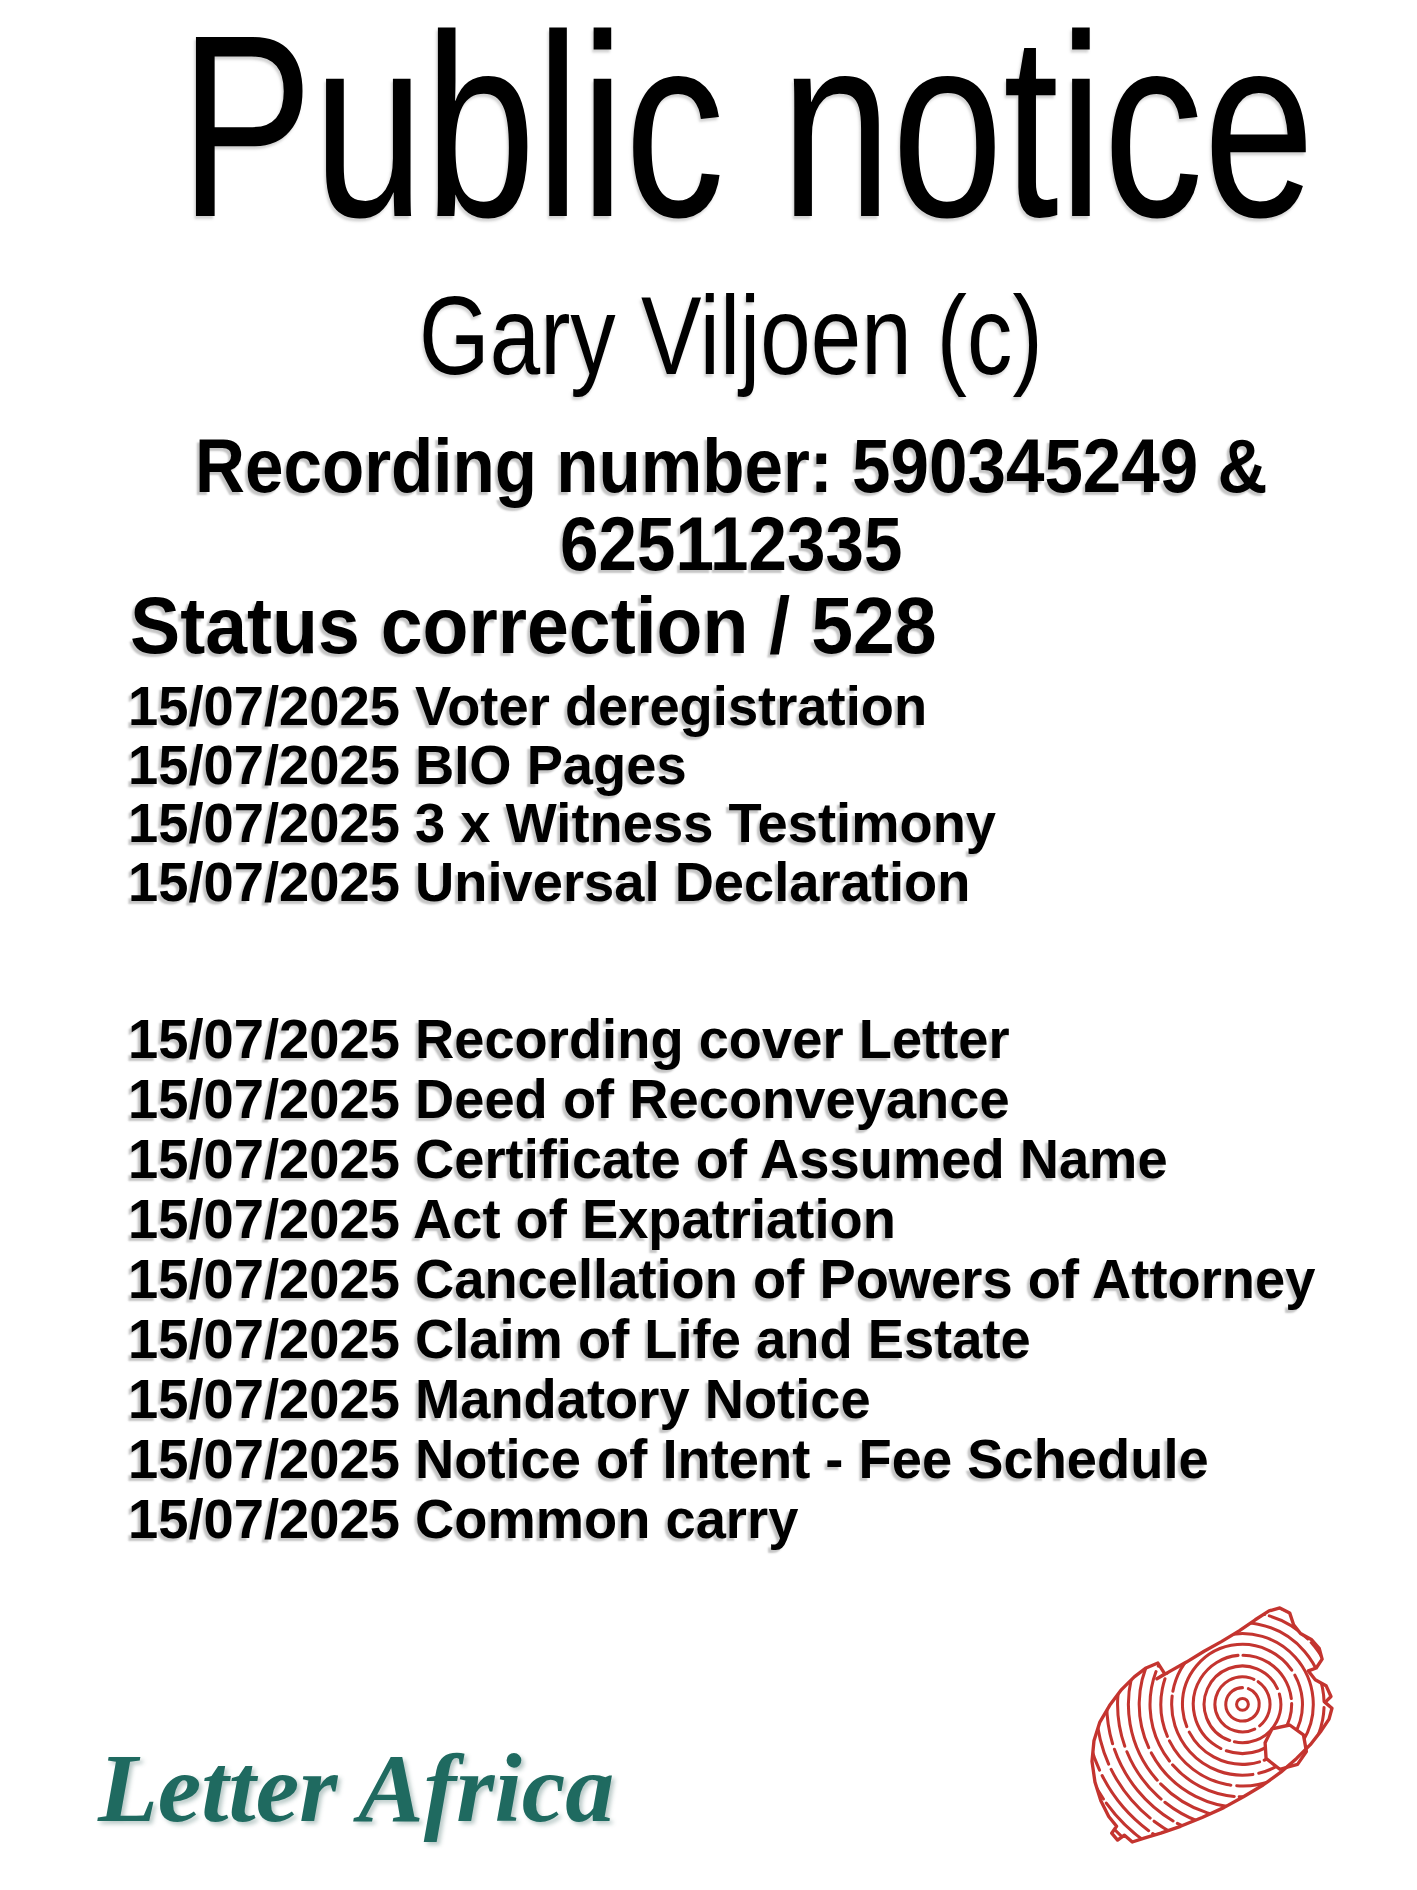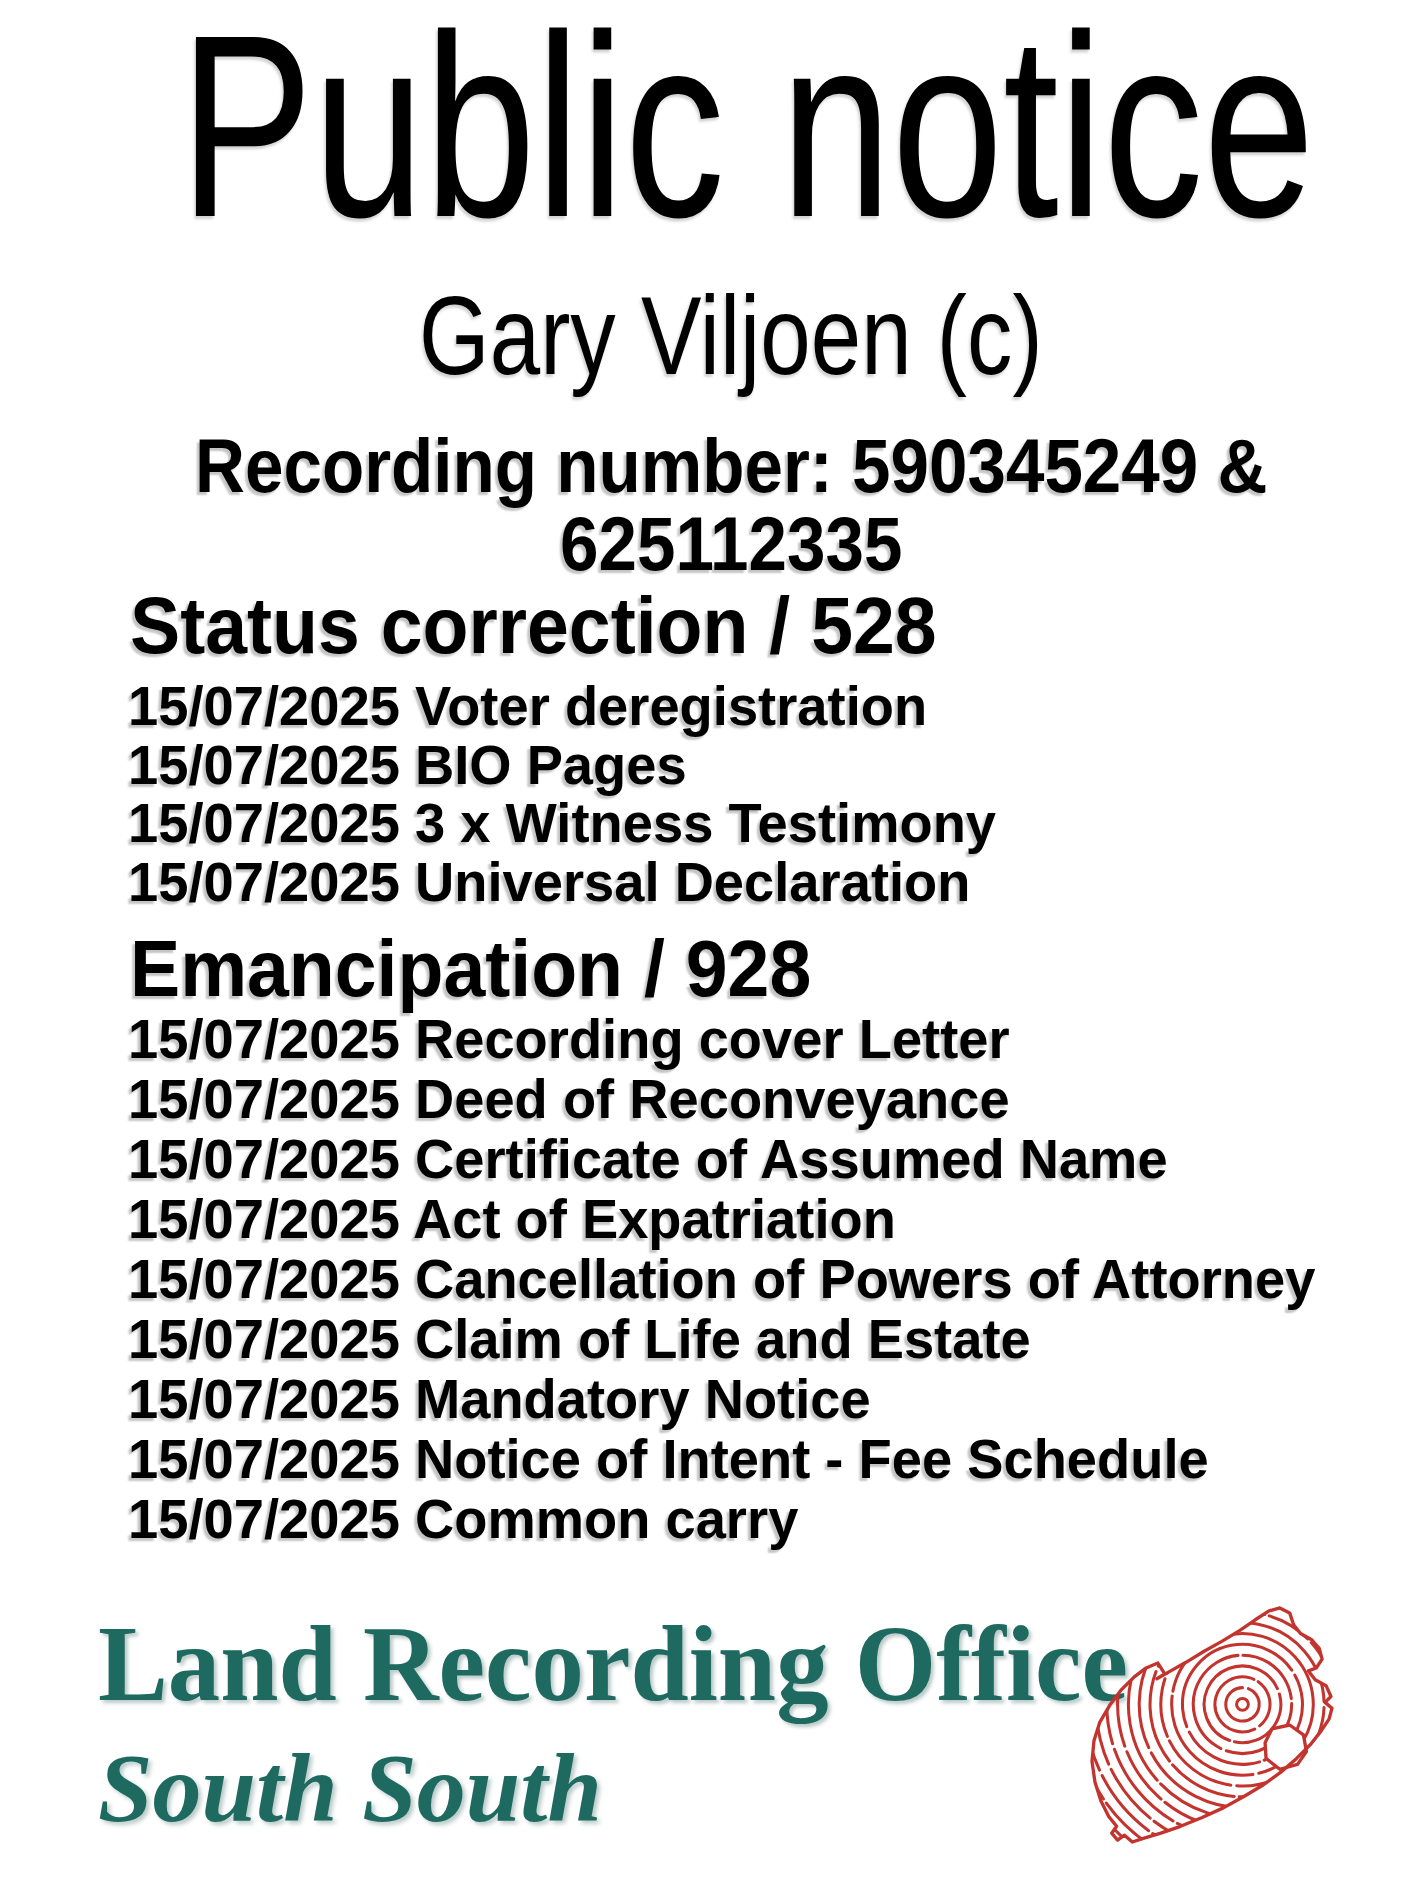--- a/index.html
+++ b/index.html
@@ -103,42 +103,36 @@
     <span class="scale">Status correction / 528</span>
   </div>
 
   <div class="abs doc-list list1">
       <div class="doc-line"><span>15/07/2025</span> <span>Voter deregistration</span></div>
       <div class="doc-line"><span>15/07/2025</span> <span>BIO Pages</span></div>
       <div class="doc-line"><span>15/07/2025</span> <span>3 x Witness Testimony</span></div>
       <div class="doc-line"><span>15/07/2025</span> <span>Universal Declaration</span></div>
     </div>
 
-  <div class="abs left-line sec-heading s2">
-    <span class="scale">Emancipation / 928</span>
-  </div>
 
   <div class="abs doc-list list2">
       <div class="doc-line"><span>15/07/2025</span> <span>Recording cover Letter</span></div>
       <div class="doc-line"><span>15/07/2025</span> <span>Deed of Reconveyance</span></div>
       <div class="doc-line"><span>15/07/2025</span> <span>Certificate of Assumed Name</span></div>
       <div class="doc-line"><span>15/07/2025</span> <span>Act of Expatriation</span></div>
       <div class="doc-line"><span>15/07/2025</span> <span>Cancellation of Powers of Attorney</span></div>
       <div class="doc-line"><span>15/07/2025</span> <span>Claim of Life and Estate</span></div>
       <div class="doc-line"><span>15/07/2025</span> <span>Mandatory Notice</span></div>
       <div class="doc-line"><span>15/07/2025</span> <span>Notice of Intent - Fee Schedule</span></div>
       <div class="doc-line"><span>15/07/2025</span> <span>Common carry</span></div>
     </div>
 
-  <div class="abs org-name-wrap">
-    <span class="org-name scale">Land Recording Office</span>
-  </div>
 
   <div class="abs org-region-wrap">
-    <span class="org-region">South South</span>
+    <span class="org-region">Letter Africa</span>
   </div>
 
   <svg class="map-svg" width="258" height="238" viewBox="0 0 262 242" aria-hidden="true">
     <defs>
       <clipPath id="saClip" clip-rule="evenodd">
         <path fill-rule="evenodd" d="M 77,58 L 84,69 L 76,74 L 90,66 L 106,57 L 124,46 L 142,36 L 160,25 L 176,14 L 190,5 L 201,2 L 211,7 L 215,19 L 222,28 L 233,34 L 241,43 L 244,54 L 238,63 L 230,66 L 237,75 L 248,81 L 253,92 L 247,98 L 254,104 L 251,115 L 243,127 L 232,141 L 218,155 L 202,169 L 184,182 L 164,194 L 144,205 L 122,215 L 100,224 L 80,231 L 63,236 L 51,240 L 43,233 L 36,238 L 30,231 L 35,224 L 27,214 L 19,198 L 13,179 L 10,158 L 12,137 L 18,118 L 28,101 L 40,85 L 53,72 L 65,63 Z
                  M 193,125 L 211,121 L 225,131 L 228,148 L 219,161 L 201,166 L 187,155 L 186,139 Z"></path>
       </clipPath>
     </defs>
     <g id="ridges" clip-path="url(#saClip)">

